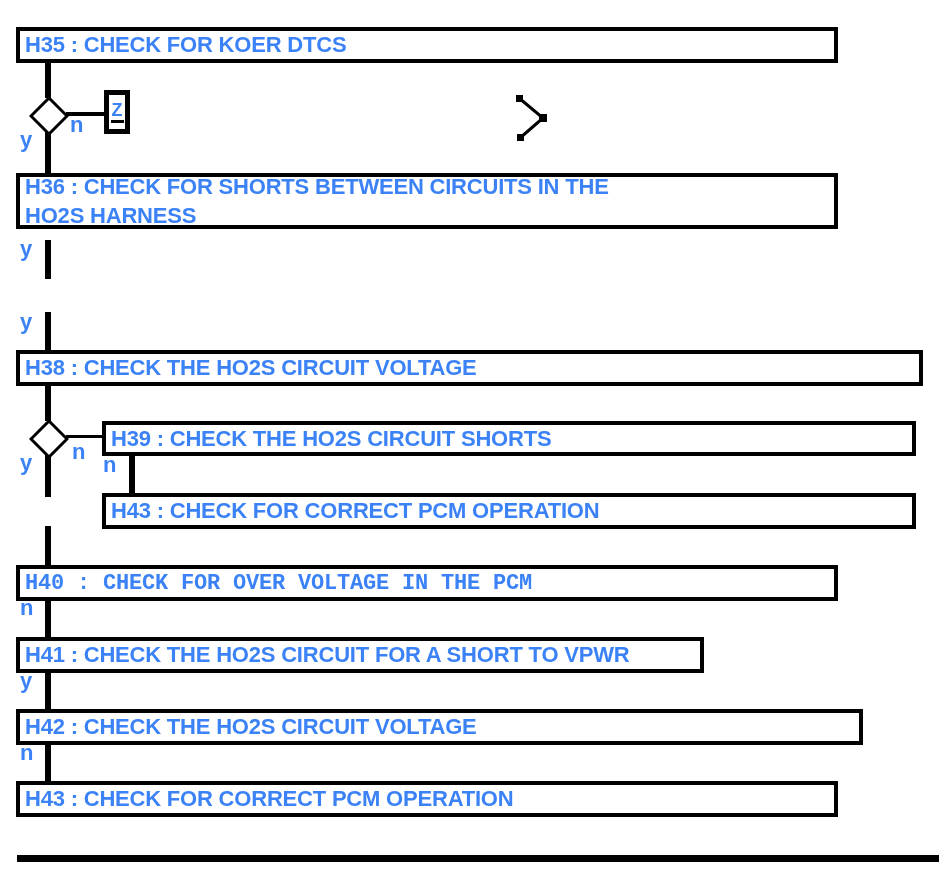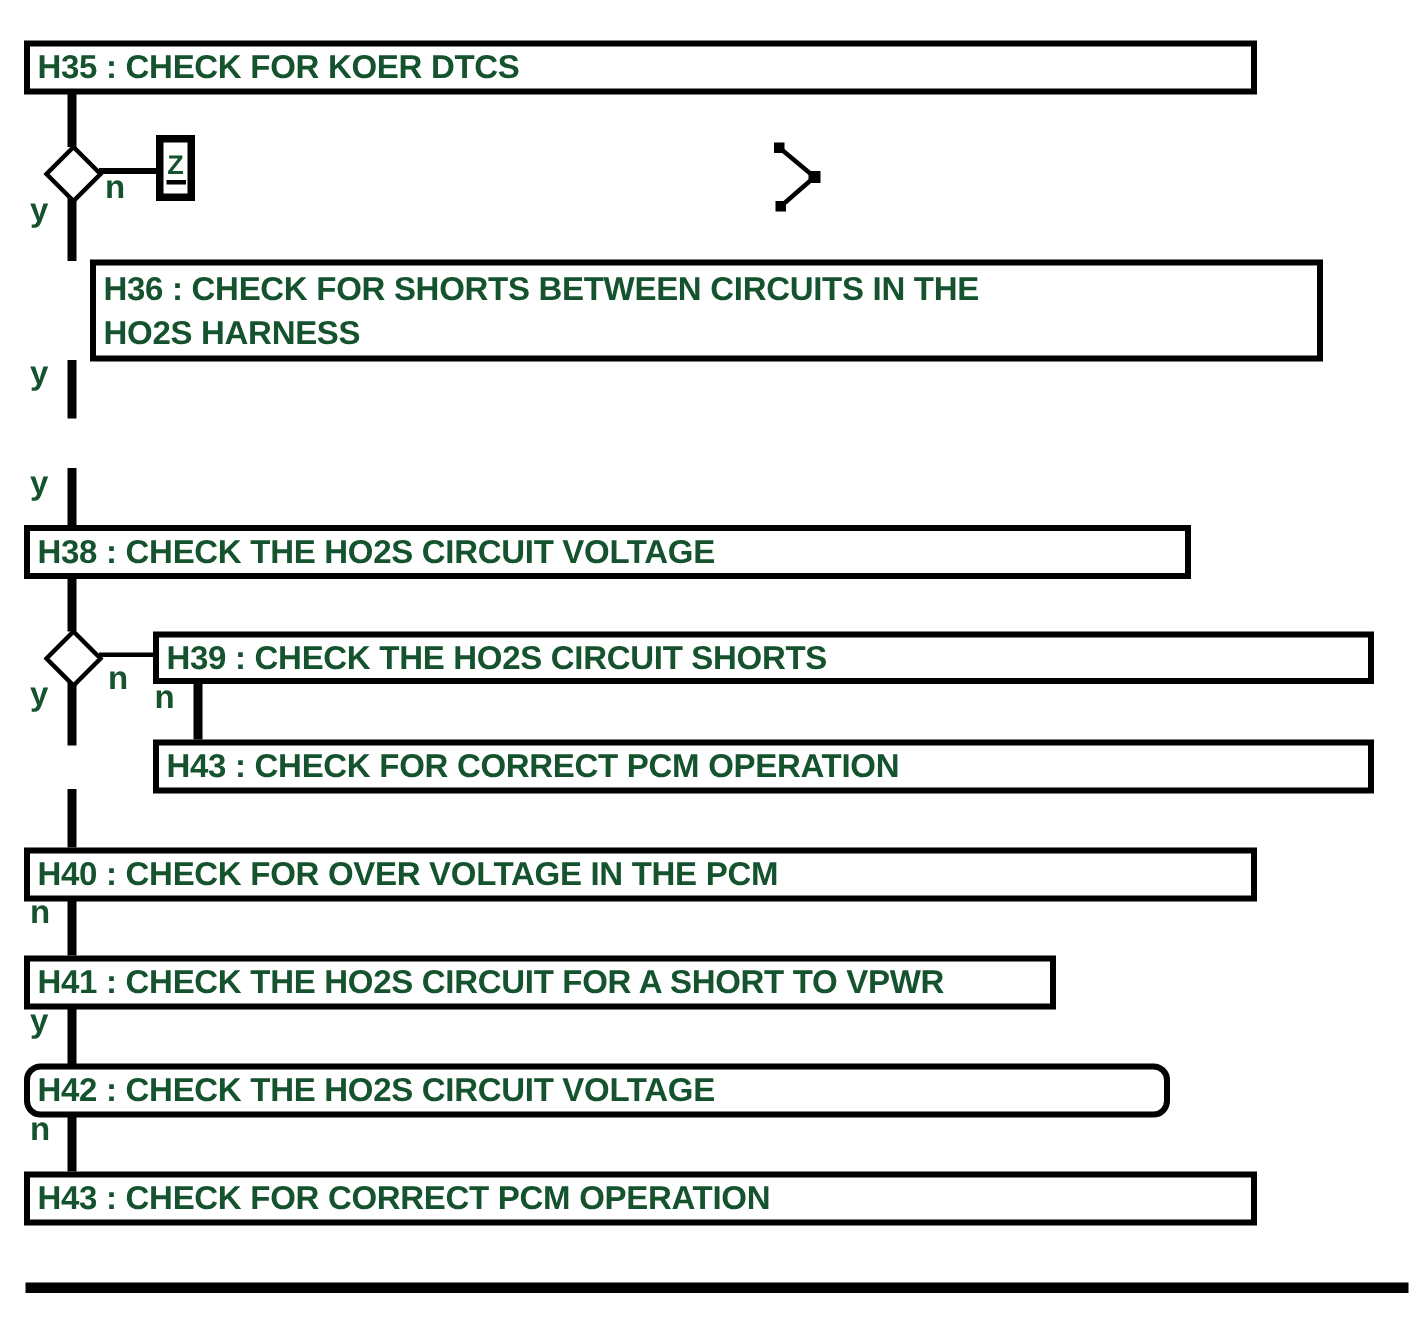--- a/index.html
+++ b/index.html
@@ -1,18 +1,18 @@
 <!DOCTYPE html>
 <html><head>
 <meta charset="utf-8">
 <style>
   html,body{margin:0;padding:0;background:#ffffff;}
   .canvas{
     position:relative;width:944px;height:894px;background:#ffffff;
-    font-family:"Liberation Sans",sans-serif;color:#14532d;overflow:hidden;
+    font-family:"Liberation Sans",sans-serif;color:#3b82f6;overflow:hidden;
   }
   .node{
     position:absolute;box-sizing:border-box;
     border:4px solid #000;background:#fff;
     font-weight:bold;font-size:22px;letter-spacing:-0.2px;
     display:flex;align-items:center;padding-left:5px;
   }
   .node.wrap2{white-space:pre-line;line-height:29px;}
   .vline{position:absolute;width:6px;background:#000;}
   .hline{position:absolute;background:#000;}
@@ -55,31 +55,31 @@
 
   <svg class="chevron" style="left:508px;top:90px;" width="48" height="56">
     <polyline points="11,8 35,28 12,48" fill="none" stroke="#000000" stroke-width="3"></polyline>
     <rect x="8" y="5" width="7" height="7" fill="#000000"></rect>
     <rect x="31" y="24" width="8" height="8" fill="#000000"></rect>
     <rect x="9" y="44" width="7" height="7" fill="#000000"></rect>
   </svg>
 
   <div class="vline" style="left:45px;top:132px;height:42px;"></div>
 
-  <div class="node wrap2" style="left:16px;top:173px;width:822px;height:68px;margin-left:44px;">H36 : CHECK FOR SHORTS BETWEEN CIRCUITS IN THE
+  <div class="node wrap2" style="left:16px;top:173px;width:822px;height:56px;">H36 : CHECK FOR SHORTS BETWEEN CIRCUITS IN THE
 HO2S HARNESS</div>
 
   <span class="blabel" style="left:20px;top:238px;">y</span>
   <div class="vline" style="left:45px;top:240px;height:39px;"></div>
 
 
   <span class="blabel" style="left:20px;top:311px;">y</span>
   <div class="vline" style="left:45px;top:312px;height:39px;"></div>
 
-  <div class="node" style="left:16px;top:350px;width:778px;height:36px;">H38 : CHECK THE HO2S CIRCUIT VOLTAGE</div>
+  <div class="node" style="left:16px;top:350px;width:907px;height:36px;">H38 : CHECK THE HO2S CIRCUIT VOLTAGE</div>
 
   <div class="vline" style="left:45px;top:385px;height:36px;"></div>
 
   <svg class="diamond" style="left:29px;top:419px;" width="40" height="40">
     <polygon points="20,2 38,20 20,38 2,20" fill="#ffffff" stroke="#000000" stroke-width="3"></polygon>
   </svg>
 
   <span class="blabel" style="left:72px;top:441px;">n</span>
   <span class="blabel" style="left:20px;top:452px;">y</span>
 
@@ -88,31 +88,31 @@
   <div class="node" style="left:102px;top:421px;width:814px;height:35px;">H39 : CHECK THE HO2S CIRCUIT SHORTS</div>
 
   <span class="blabel" style="left:103px;top:454px;">n</span>
   <div class="vline" style="left:129px;top:455px;height:39px;"></div>
 
   <div class="node" style="left:102px;top:493px;width:814px;height:36px;">H43 : CHECK FOR CORRECT PCM OPERATION</div>
 
   <div class="vline" style="left:45px;top:455px;height:42px;"></div>
   <div class="vline" style="left:45px;top:526px;height:40px;"></div>
 
-  <div class="node" style="left:16px;top:565px;width:822px;height:36px;">H40 : CHECK FOR OVER VOLTAGE IN THE PCM</div>
+  <div class="node" style="left:16px;top:565px;width:822px;height:36px;font-family:Liberation Mono, monospace;">H40 : CHECK FOR OVER VOLTAGE IN THE PCM</div>
 
   <span class="blabel" style="left:20px;top:597px;">n</span>
   <div class="vline" style="left:45px;top:600px;height:38px;"></div>
 
   <div class="node" style="left:16px;top:637px;width:688px;height:36px;">H41 : CHECK THE HO2S CIRCUIT FOR A SHORT TO VPWR</div>
 
   <span class="blabel" style="left:20px;top:670px;">y</span>
   <div class="vline" style="left:45px;top:672px;height:38px;"></div>
 
-  <div class="node" style="left:16px;top:709px;width:764px;height:36px;border-radius:11px;">H42 : CHECK THE HO2S CIRCUIT VOLTAGE</div>
+  <div class="node" style="left:16px;top:709px;width:847px;height:36px;">H42 : CHECK THE HO2S CIRCUIT VOLTAGE</div>
 
   <span class="blabel" style="left:20px;top:742px;">n</span>
   <div class="vline" style="left:45px;top:744px;height:38px;"></div>
 
   <div class="node" style="left:16px;top:781px;width:822px;height:36px;">H43 : CHECK FOR CORRECT PCM OPERATION</div>
 
   <div class="rule" style="left:17px;top:855px;width:922px;height:7px;"></div>
 
 </div>
 

